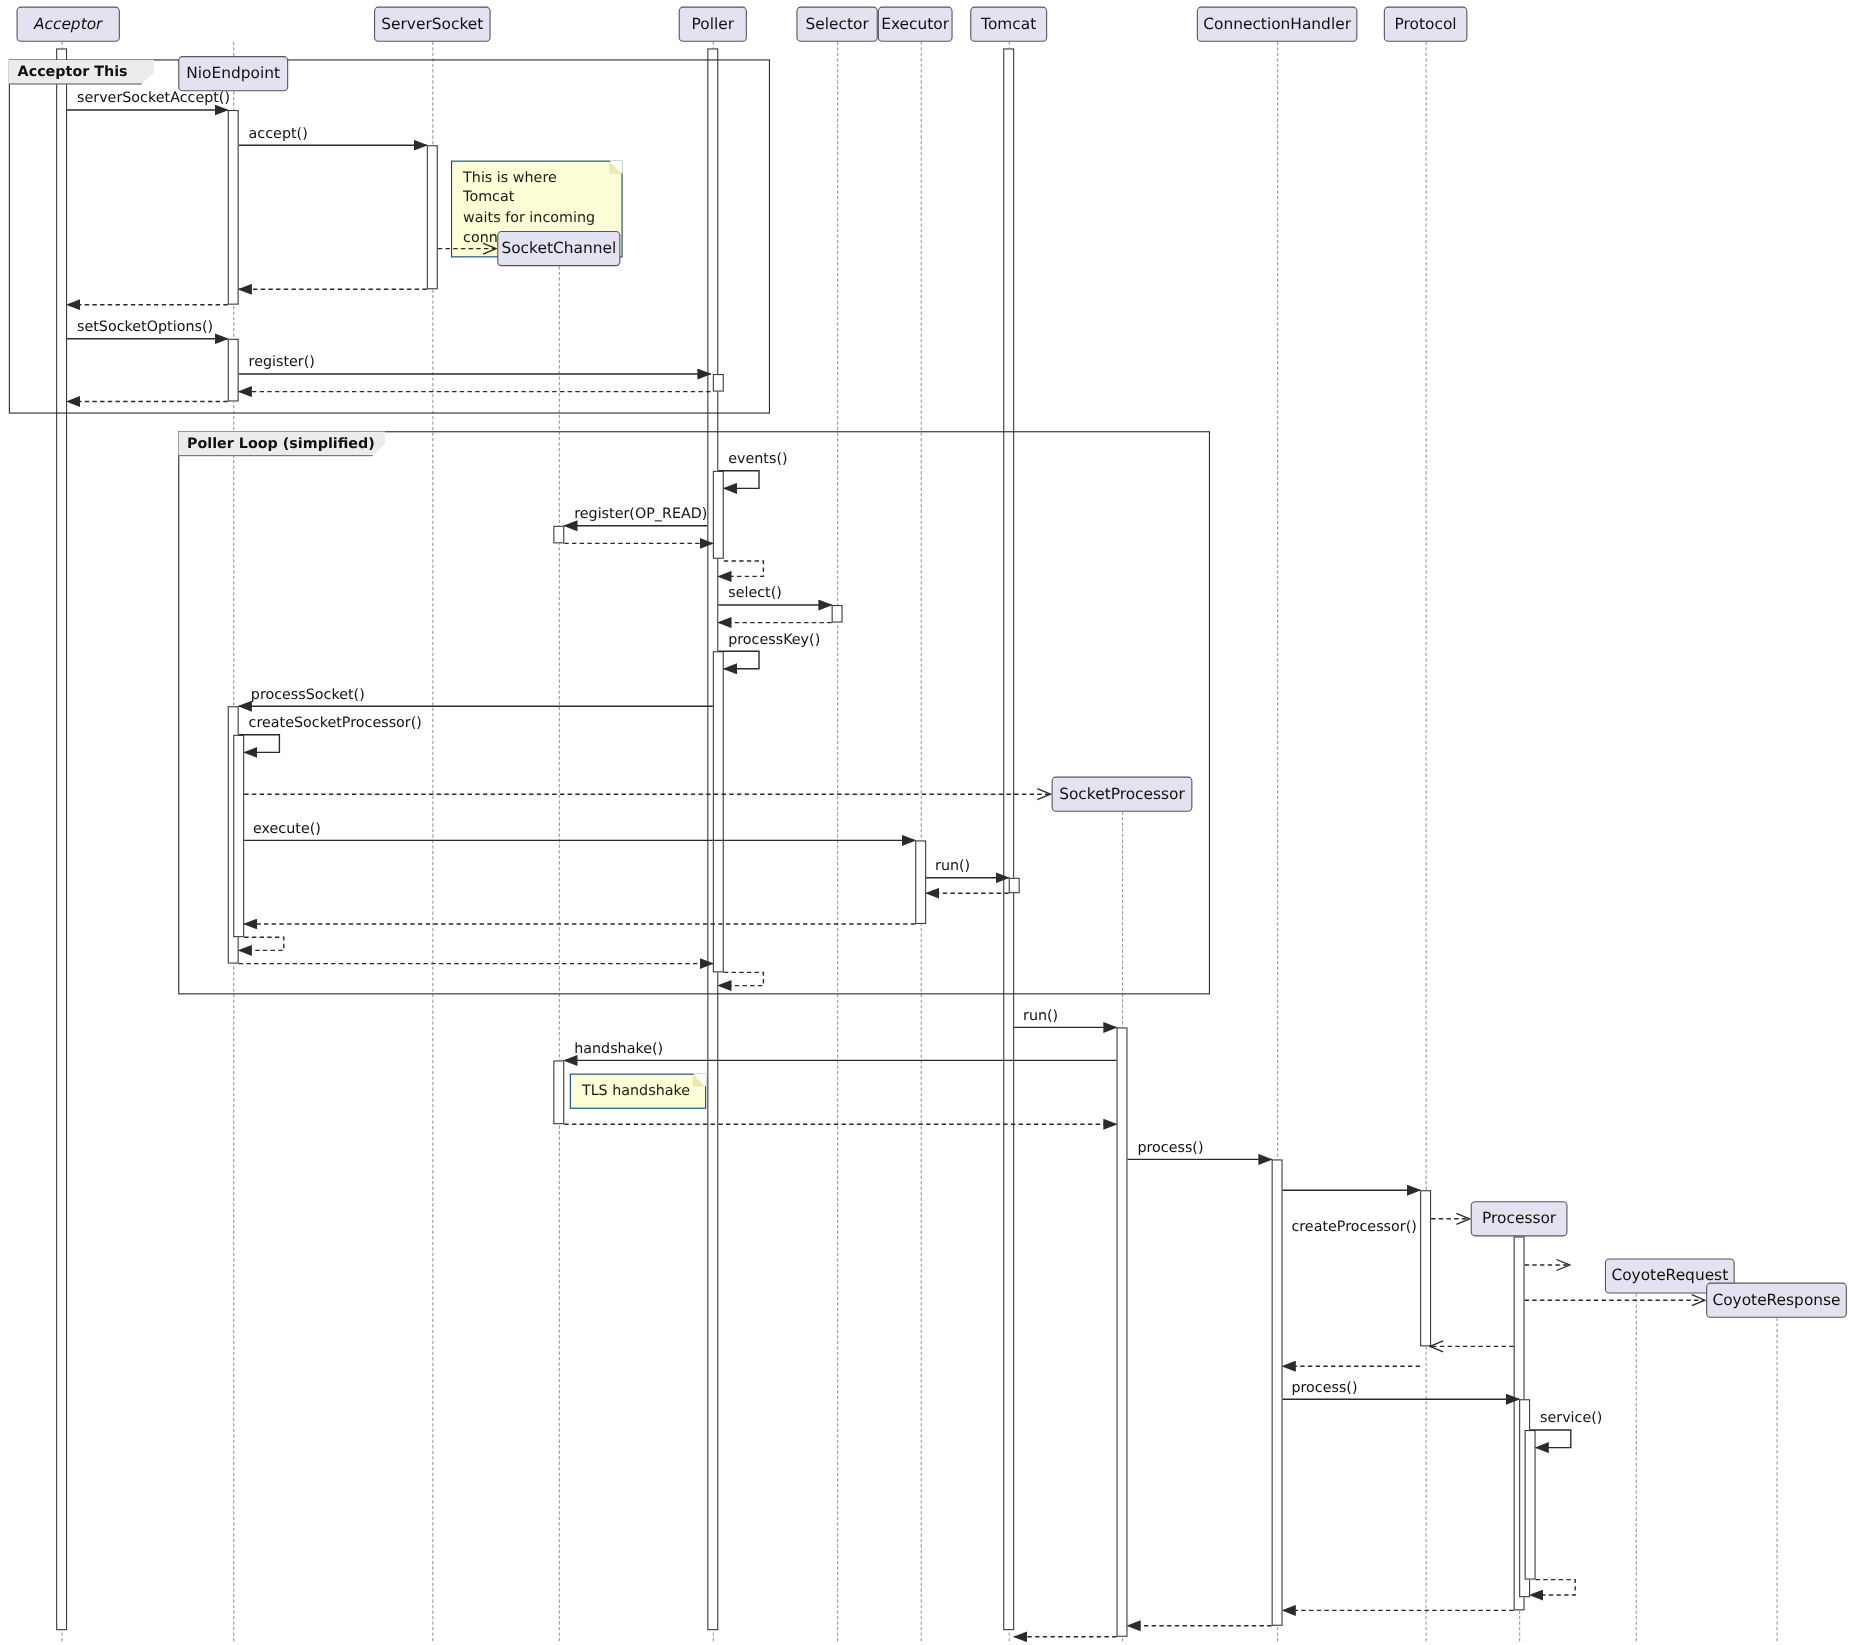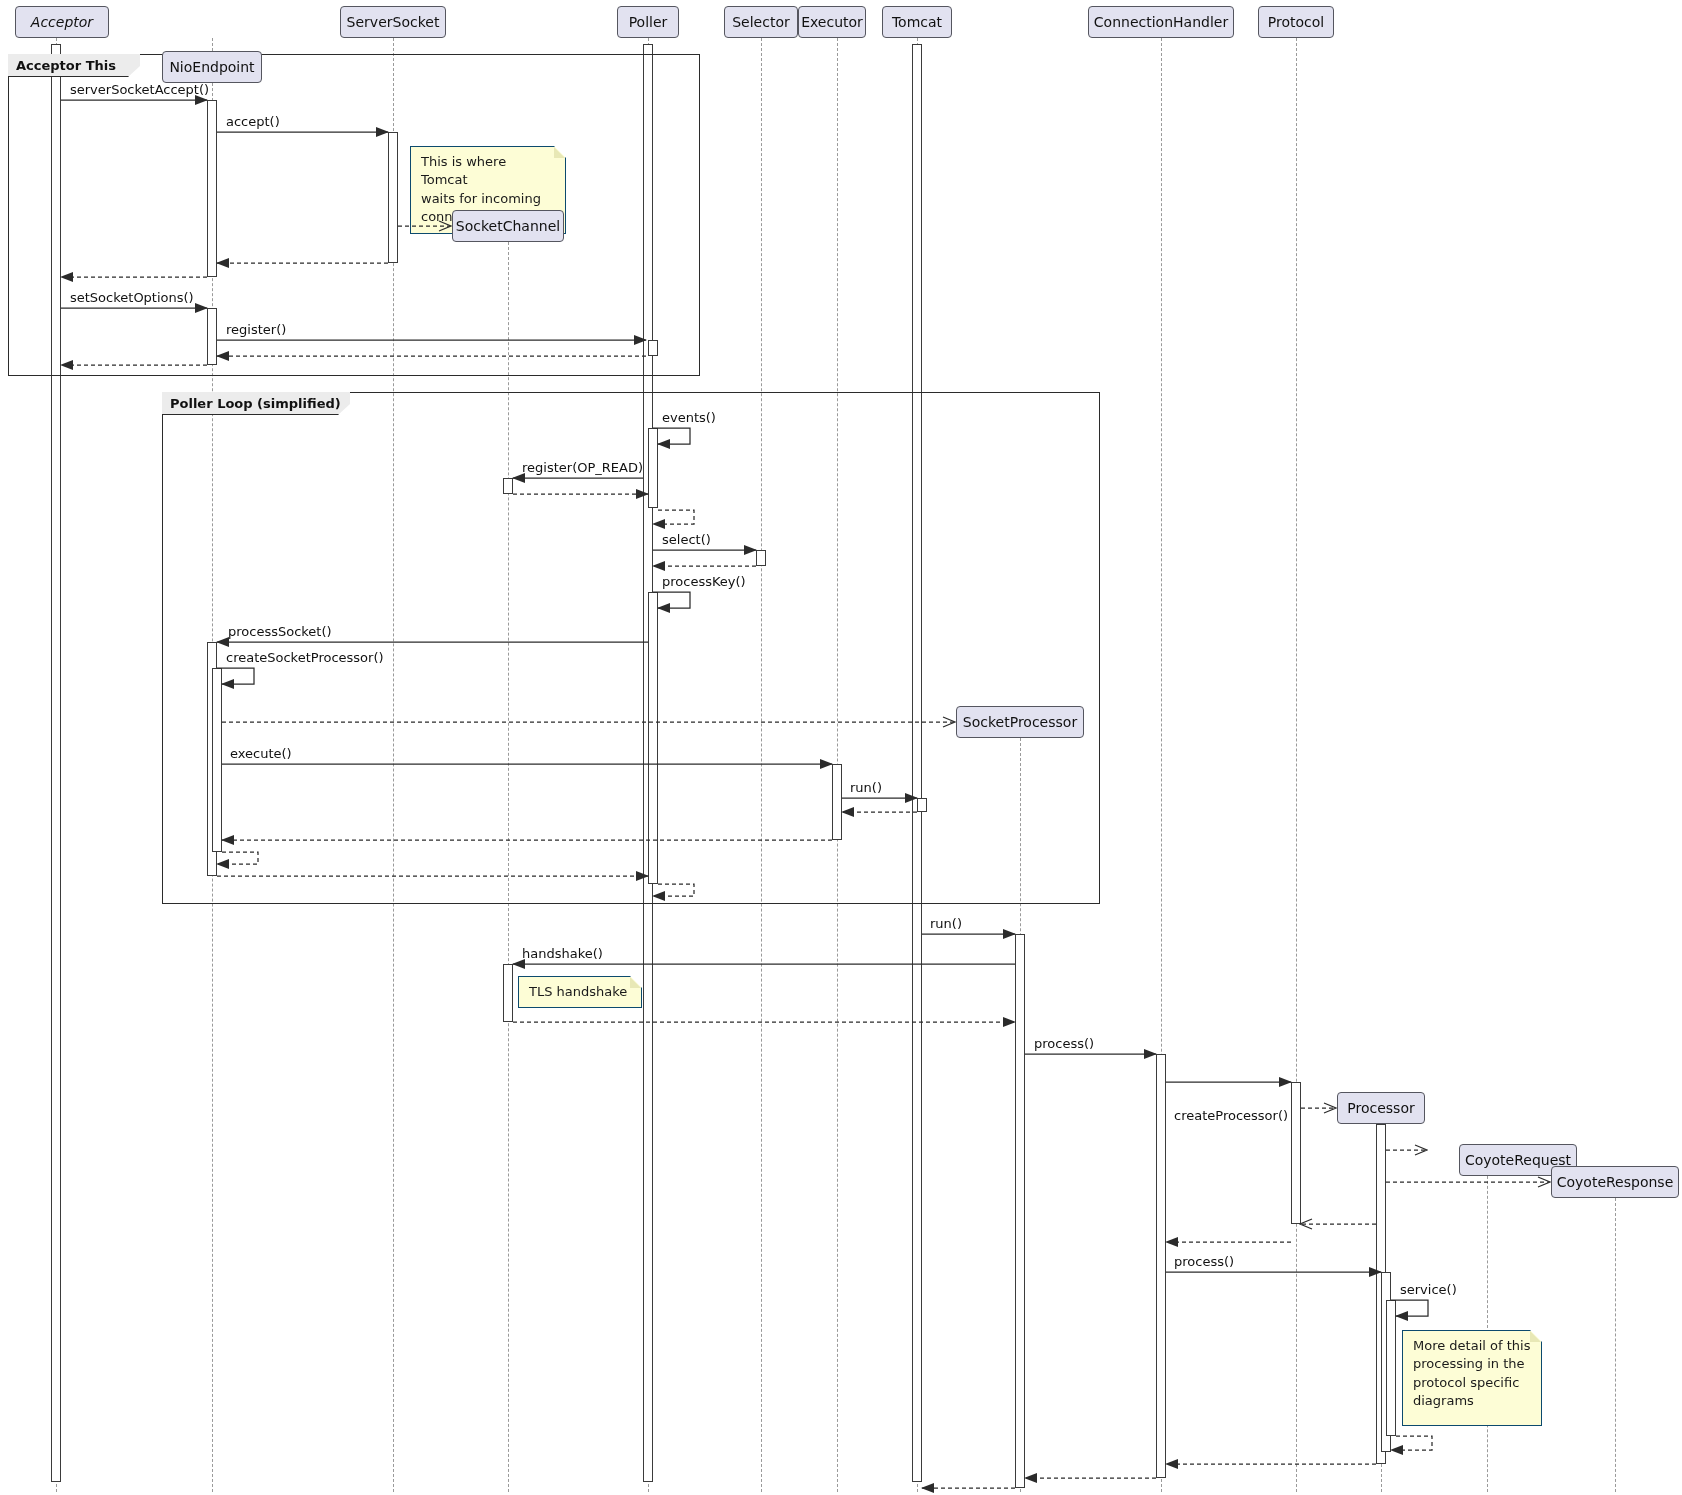--- a/index.html
+++ b/index.html
@@ -65,24 +65,20 @@
     <div class="act" style="left: 1381px; top: 1272px; height: 180px;"></div>
     <div class="act" style="left: 1386px; top: 1300px; height: 136px;"></div>
     <div class="frag" style="left: 8px; top: 54px; width: 692px; height: 322px;"></div>
     <div class="fragtab" style="left: 8px; top: 54px; width: 132px;">Acceptor This</div>
     <div class="frag" style="left: 162px; top: 392px; width: 938px; height: 512px;"></div>
     <div class="fragtab" style="left: 162px; top: 392px; width: 188px;">Poller Loop (simplified)</div>
     <div class="note" style="left: 410px; top: 146px; width: 156px; min-height: 64px;">This is where Tomcat
 waits for incoming
 connections<div class="fold"></div><div class="fold2"></div></div>
     <div class="note" style="left: 518px; top: 976px; width: 124px; min-height: 32px;">TLS handshake<div class="fold"></div><div class="fold2"></div></div>
-    <div class="note" style="left: 1402px; top: 1330px; width: 140px; min-height: 96px;">More detail of this
-processing in the
-protocol specific
-diagrams<div class="fold"></div><div class="fold2"></div></div>
     <svg class="arrows" width="1682" height="1495">
       <defs>
         <marker id="ah" markerWidth="13" markerHeight="10" refX="12" refY="5" orient="auto" markerUnits="userSpaceOnUse">
           <path d="M0,0 L13,5 L0,10 z" fill="#2b2b2b"></path>
         </marker>
         <marker id="ao" markerWidth="14" markerHeight="12" refX="12" refY="6" orient="auto" markerUnits="userSpaceOnUse">
           <path d="M1,1 L13,6 L1,11" fill="none" stroke="#2b2b2b" stroke-width="1.2"></path>
         </marker>
       </defs>
       <path d="M61,100 H207" fill="none" stroke="#2b2b2b" stroke-width="1.25" marker-end="url(#ah)"></path>

